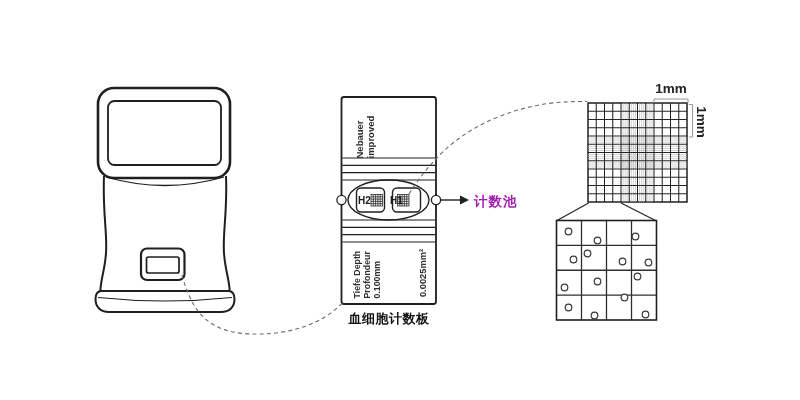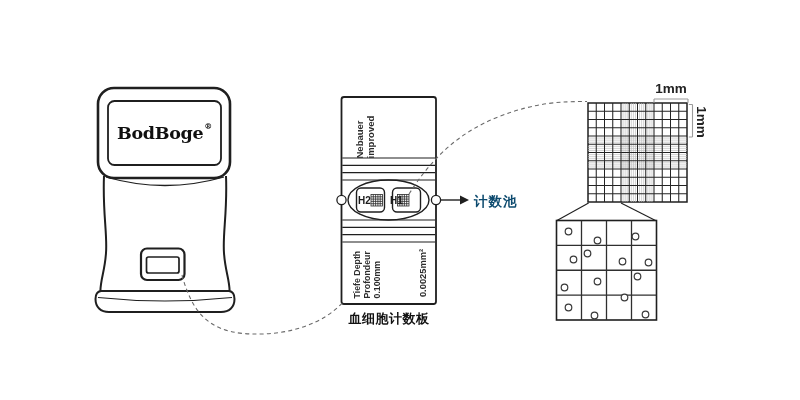--- a/index.html
+++ b/index.html
@@ -31,21 +31,21 @@
   .rot-cw{transform:rotate(90deg);}
   #nebauer{left:340px;top:120px;width:53px;height:24px;font-size:9.5px;line-height:1.15;
            font-weight:600;color:#2c2c2c;}
   #depth{left:340px;top:258px;width:52px;height:29px;font-size:8.8px;line-height:1.16;
          font-weight:600;color:#2c2c2c;}
   #area{left:395px;top:266px;width:60px;height:14px;font-size:9.3px;font-weight:600;
         text-align:center;color:#2c2c2c;}
   .welllbl{width:19px;height:13px;font-size:10px;font-weight:700;color:#1c1c1c;}
   #h2lbl{left:355px;top:194px;}
   #h1lbl{left:387px;top:194px;}
-  #pointer{left:474px;top:192.5px;font-size:13.5px;font-weight:700;letter-spacing:1px;color:#0c4a6e;}
+  #pointer{left:474px;top:192.5px;font-size:13.5px;font-weight:700;letter-spacing:1px;color:#a21caf;}
   #caption{left:337px;top:310px;width:104px;text-align:center;font-size:13px;
            font-weight:700;letter-spacing:0.5px;color:#111;}
   #wlabel{left:654px;top:81px;width:34px;text-align:center;font-size:13.5px;font-weight:600;color:#222;}
   #hlabel{left:684.5px;top:114.5px;width:34px;height:14px;text-align:center;
           font-size:13.5px;font-weight:600;color:#222;}
 </style>
 </head>
 <body>
 
 <div id="stage">
@@ -185,24 +185,20 @@
           <circle cx="568.5" cy="307.5" r="3.3" class="cellc"></circle>
           <circle cx="594.5" cy="315.5" r="3.3" class="cellc"></circle>
           <circle cx="645.5" cy="314.5" r="3.3" class="cellc"></circle>
         </g>
     </g>
 
     <path d="M182 275 C192 312 208 330 243 333.5 C287 337 324 324 344 301" class="dash"></path>
     <path d="M409 194 C432 158 458 133 498 117 C536 102 562 101.5 587 101.5" class="dash"></path>
   </svg>
 
-  <div id="logo" class="lbl flexc">
-    <span>BodBoge</span>
-      <span class="reg">®</span>
-  </div>
 
   <div id="nebauer" class="lbl rot-ccw">
     <span style="display:block">Nebauer</span>
     <span style="display:block">improved</span>
   </div>
 
   <div id="depth" class="lbl rot-ccw">
     <span style="display:block">Tiefe Depth</span>
     <span style="display:block">Profondeur</span>
     <span style="display:block">0.100mm</span>

